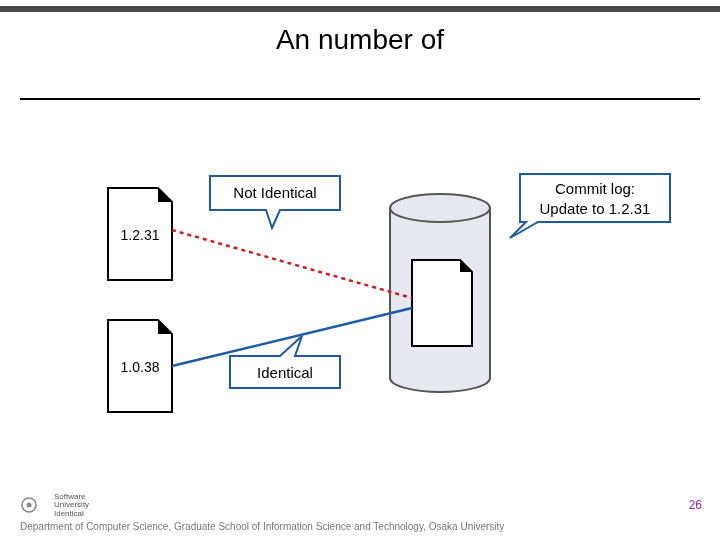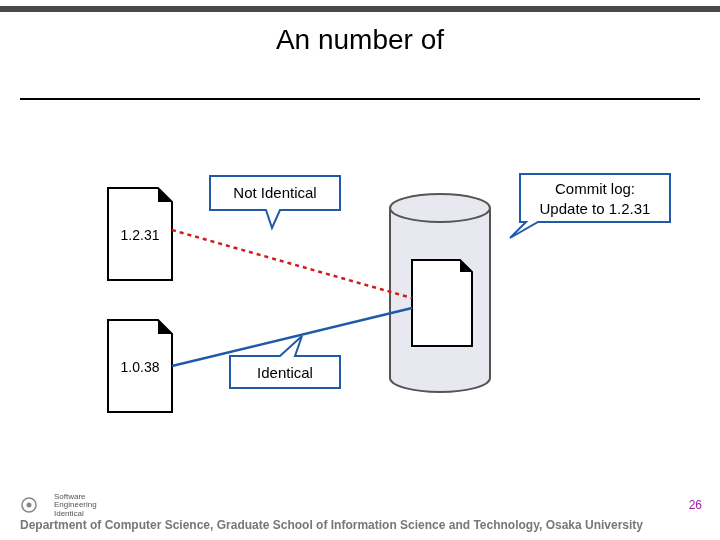--- a/index.html
+++ b/index.html
@@ -42,23 +42,22 @@
     position: absolute;
     top: 110px;
     left: 0;
     width: 720px;
     height: 380px;
   }
   .footer-note {
     position: absolute;
     bottom: 8px;
     left: 20px;
-    font-size: 12px;
+    font-size: 10px;
     color: #777;
-    font-weight: bold;
   }
   .page-number {
     position: absolute;
     bottom: 28px;
     right: 18px;
     font-size: 12px;
     color: #a21caf;
   }
   .logo {
     position: absolute;
@@ -142,19 +141,19 @@
 
 </svg>
 
 <div class="logo">
   <svg width="18" height="18" viewBox="0 0 18 18">
     <circle cx="9" cy="9" r="7" fill="none" stroke="#888" stroke-width="1.5"></circle>
     <circle cx="9" cy="9" r="2.5" fill="#888"></circle>
   </svg>
   <div class="logo-text">
     <div>Software</div>
-    <div>Engineering</div>
+    <div>University</div>
     <div>Identical</div>
   </div>
 </div>
 
 <div class="page-number">26</div>
 <div class="footer-note">Department of Computer Science, Graduate School of Information Science and Technology, Osaka University</div>
 
 </body></html>

